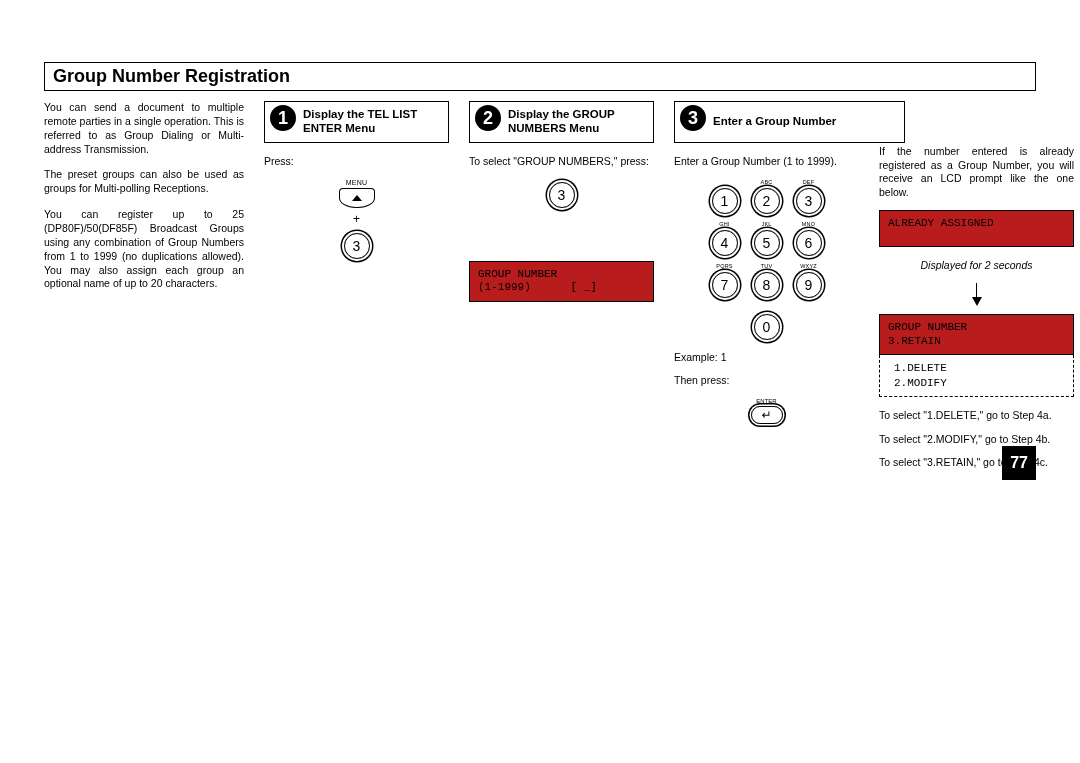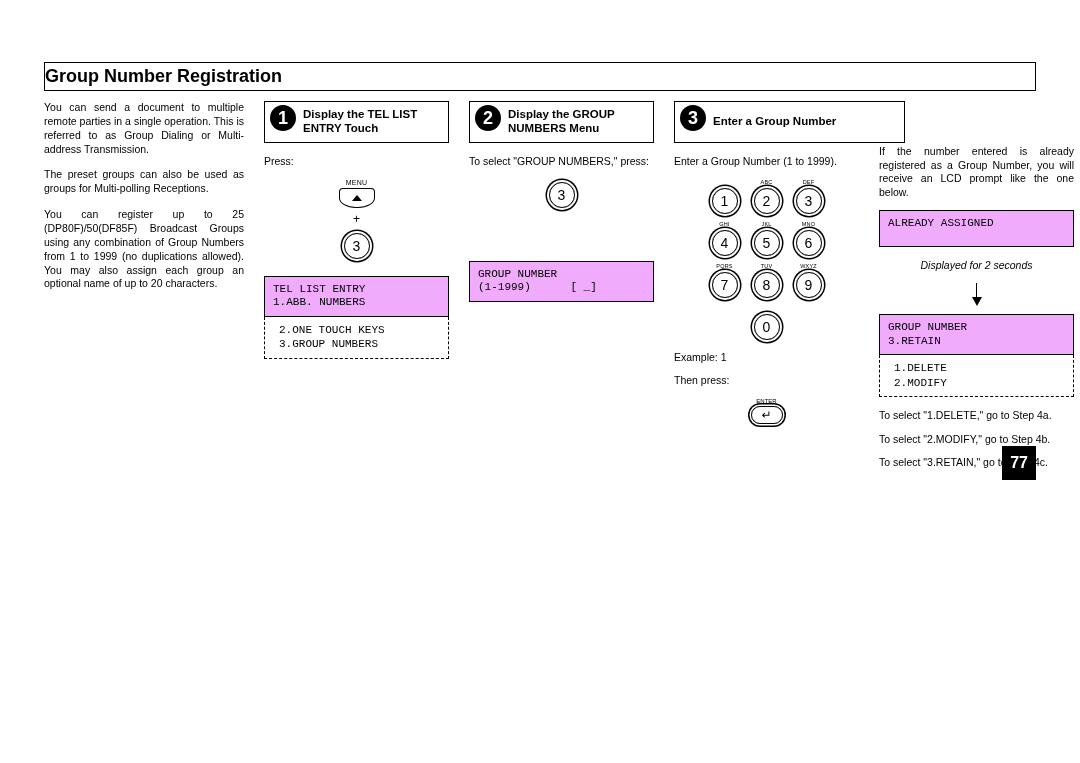--- a/index.html
+++ b/index.html
@@ -11,21 +11,21 @@
     color: #000;
     width: 1080px;
   }
   .page {
     padding: 62px 44px 20px 44px;
     position: relative;
     box-sizing: border-box;
   }
   .page-title-bar {
     border: 1.5px solid #000;
-    padding: 3px 0;
+    padding: 3px 8px;
     margin-bottom: 10px;
   }
   .page-title-bar h1 {
     margin: 0;
     font-size: 18px;
     font-weight: bold;
   }
   .columns {
     display: flex;
     gap: 20px;
@@ -104,21 +104,21 @@
   }
   .lcd {
     border: 1px solid #000;
     padding: 6px 8px;
     font-family: "Courier New", monospace;
     font-size: 11px;
     line-height: 1.25;
     white-space: pre;
     margin: 0 0 0 0;
     position: relative;
-    background: #f0abfc;
+    background: #b91c1c;
   }
   .lcd-wrap { position: relative; margin-bottom: 12px; }
   .lcd-extra {
     border: 1px dashed #000;
     border-top: none;
     padding: 6px 8px 6px 14px;
     font-family: "Courier New", monospace;
     font-size: 11px;
     line-height: 1.3;
     white-space: pre;
@@ -176,37 +176,31 @@
 
     <div class="col col-0 intro">
       <p>You can send a document to multiple remote parties in a single operation. This is referred to as Group Dialing or Multi-address Transmission.</p>
       <p>The preset groups can also be used as groups for Multi-polling Receptions.</p>
       <p>You can register up to 25 (DP80F)/50(DF85F) Broadcast Groups using any combination of Group Numbers from 1 to 1999 (no duplications allowed). You may also assign each group  an optional  name of up to 20 characters.</p>
     </div>
 
     <div class="col col-1">
       <div class="step-head">
         <div class="step-num">1</div>
-        <span>Display the TEL LIST ENTRY Touch</span>
+        <span>Display the TEL LIST ENTER Menu</span>
       </div>
       <p class="para">Press:</p>
       <div class="keypad-icons">
         <span class="menu-label">MENU</span>
         <div class="nav-key"></div>
         <div class="plus">+</div>
         <div class="round-key">
             <span>3</span>
           </div>
       </div>
-      <div class="lcd-wrap">
-        <div class="lcd"><span>TEL LIST ENTRY</span>
-<span>1.ABB. NUMBERS</span></div>
-        <div class="lcd-extra"><span>2.ONE TOUCH KEYS</span>
-<span>3.GROUP NUMBERS</span></div>
-      </div>
     </div>
 
     <div class="col col-2">
       <div class="step-head">
         <div class="step-num">2</div>
         <span>Display the GROUP NUMBERS Menu</span>
       </div>
       <p class="para">To select "GROUP NUMBERS," press:</p>
       <div class="keypad-icons">
         <div class="round-key">

